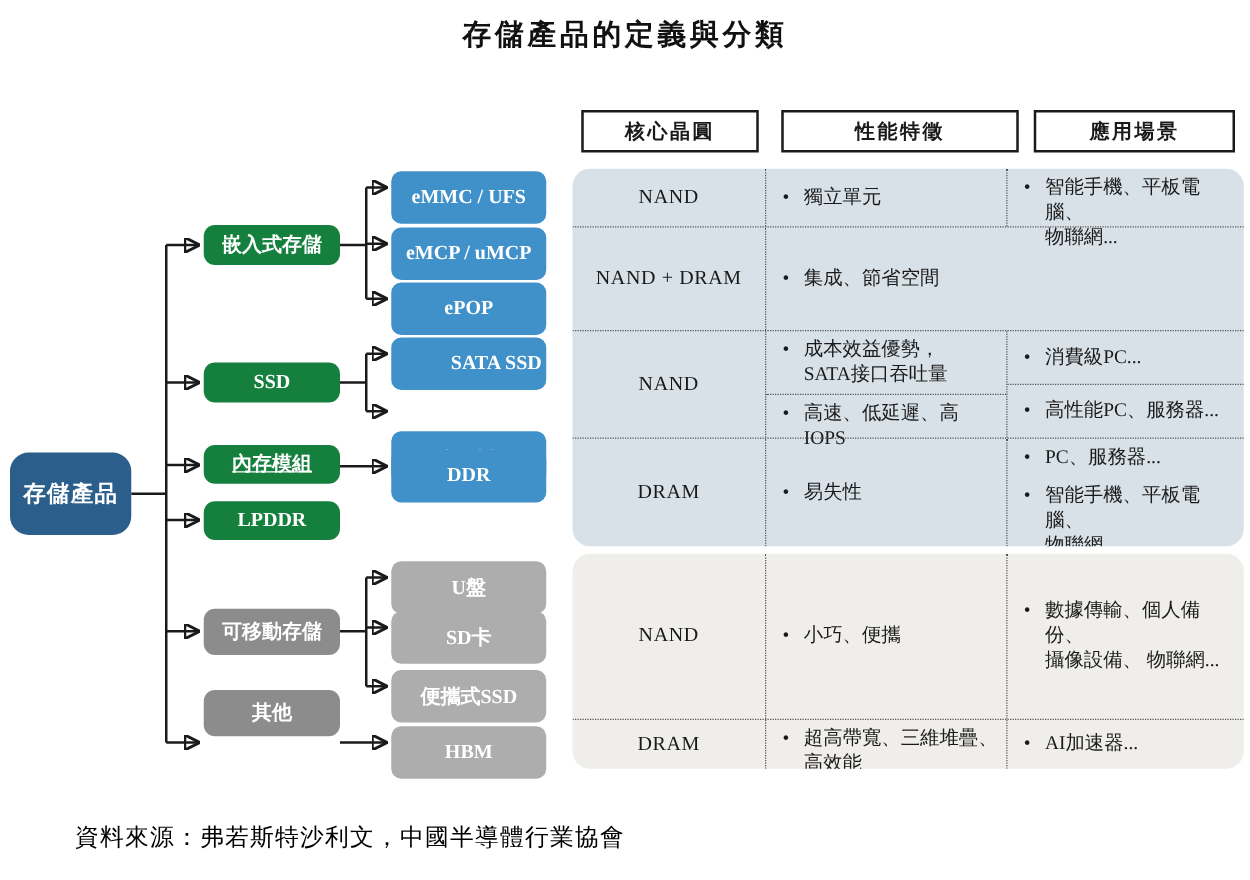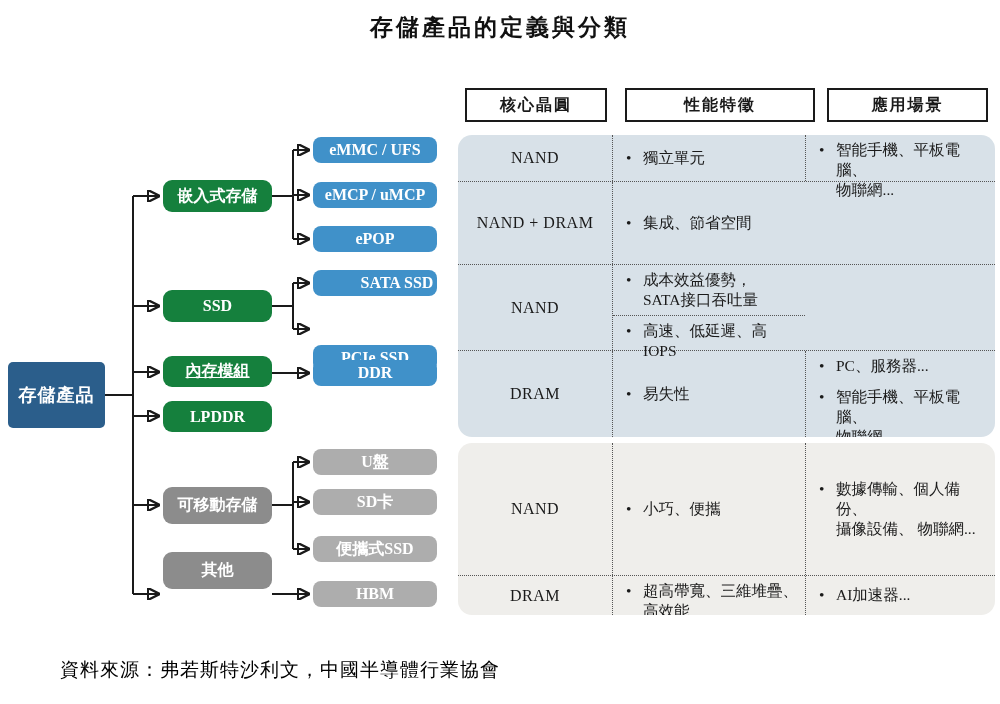--- a/index.html
+++ b/index.html
@@ -18,25 +18,25 @@
     font-size:19px; color:#000000; letter-spacing:1px;
   }
   
   .wires { position:absolute; left:0; top:0; width:1000px; height:704px; z-index:1; }
   .wires path, .wires line { stroke:#1a1a1a; stroke-width:2; fill:none; }
   
   .node {
     position:absolute; z-index:2; display:flex; align-items:center; justify-content:center;
     color:#ffffff; font-weight:bold; border-radius:9px; text-align:center;
   }
-  .node-root { left:8px; top:362px; width:97px; height:66px; border-radius:5px;
+  .node-root { left:8px; top:362px; width:97px; height:66px; border-radius:15px;
                background:#2b5e8b; font-size:18px; letter-spacing:1px; }
   .branch { left:163px; width:109px; height:32px; font-size:16px; background:#15803d; }
   .branch-gray { background:#8c8c8c; height:37px; }
-  .leaf { left:313px; width:124px; height:26px; font-size:16px; background:#4091c9; border-radius:8px; }
+  .leaf { left:313px; width:124px; height:42px; font-size:16px; background:#4091c9; border-radius:8px; }
   .leaf-gray { background:#adadad; }
   .b0 { top:180px; } .b1 { top:290px;text-align:right; } .b2 { top:356px; height:31px;text-decoration:underline; } .b3 { top:401px; height:31px; }
   .b4 { top:487px; } .b5 { top:552px; }
   .c0 { top:137px; } .c1 { top:182px; } .c2 { top:226px; } .c3 { top:270px;padding-left:44px; } .c4 { top:316px;margin-top:29px; }
   .c5 { top:360px; } .c6 { top:449px; } .c7 { top:489px; } .c8 { top:536px; } .c9 { top:581px; }
   
   .thead {
     position:absolute; top:88px; height:34px; z-index:2; background:#ffffff;
     border:2px solid #1a1a1a; display:flex; align-items:center; justify-content:center;
     font-weight:bold; font-size:16px; letter-spacing:2px;
@@ -176,20 +176,34 @@
 SATA接口吞吐量</span>
           </div>
         </div>
       <div class="sub">
           <div class="bi">
             <span class="bm"></span>
             <span class="bt">高速、低延遲、高IOPS</span>
           </div>
         </div>
     </div>
+    <div class="cell-list col-apps">
+      <div class="sub">
+          <div class="bi">
+            <span class="bm"></span>
+            <span class="bt">消費級PC...</span>
+          </div>
+        </div>
+      <div class="sub">
+          <div class="bi">
+            <span class="bm"></span>
+            <span class="bt">高性能PC、服務器...</span>
+          </div>
+        </div>
+    </div>
   </div>
 
   <div class="trow" style="height:87px">
     <div class="cell-core">DRAM</div>
     <div class="cell-list col-perf">
       <div class="sub">
           <div class="bi">
             <span class="bm"></span>
             <span class="bt">易失性</span>
           </div>

